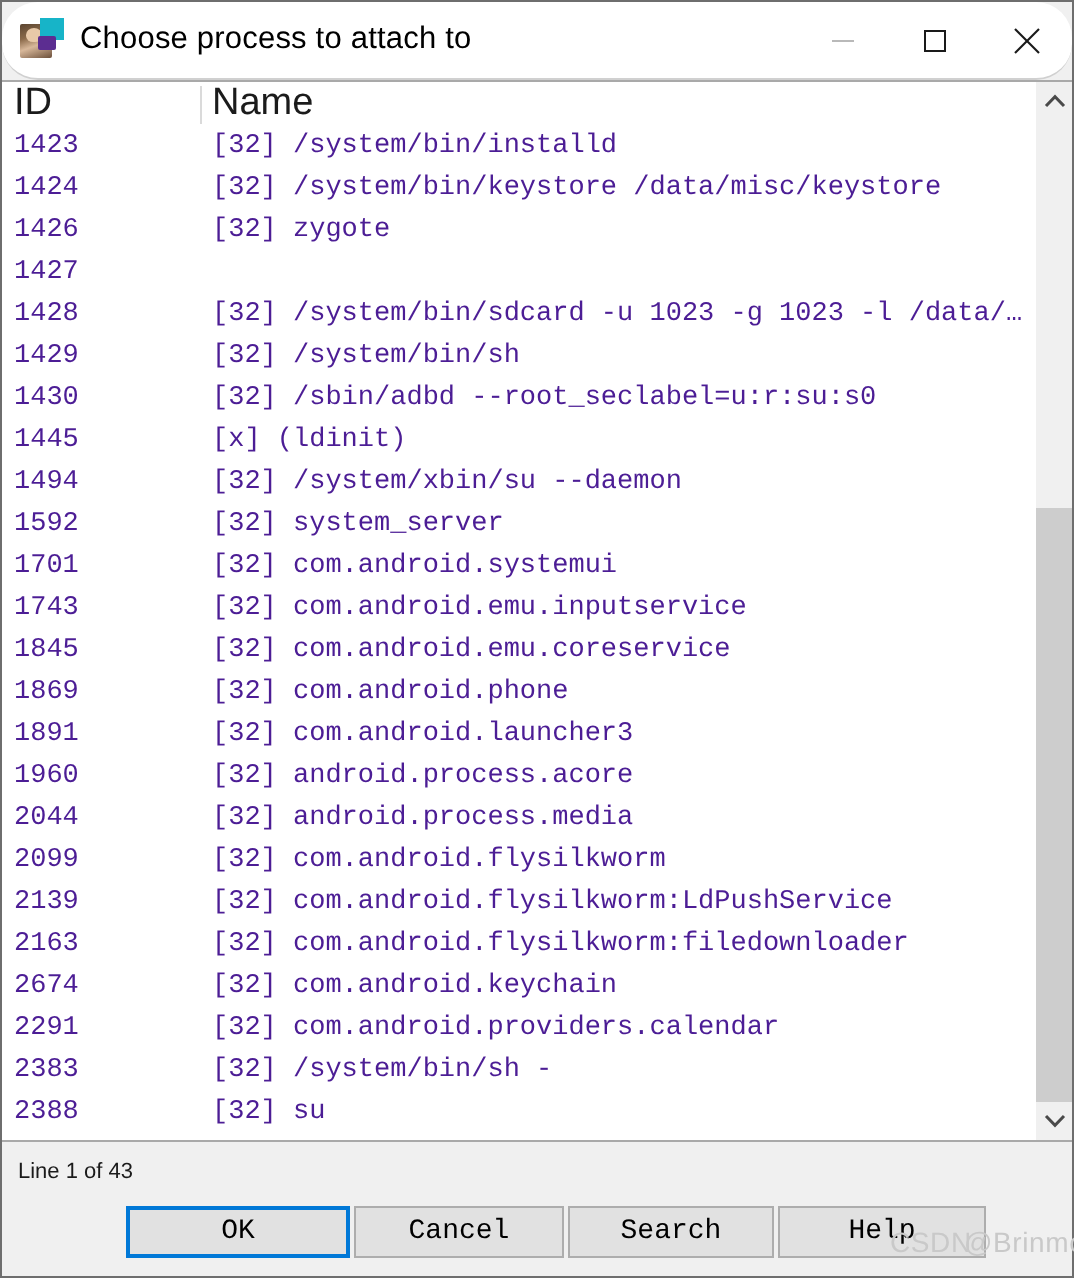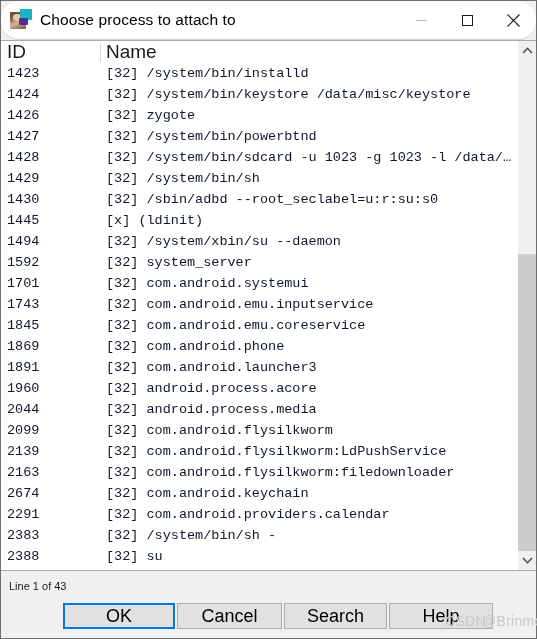--- a/index.html
+++ b/index.html
@@ -154,21 +154,21 @@
     left: 99px;
     top: 2px;
     bottom: 1px;
     width: 1px;
     background: #dadada;
   }
 
   .rows {
     font-family: "Liberation Mono", monospace;
     font-size: 13.5px;
-    color: #0f172a;
+    color: #4c1d95;
   }
   .row {
     height: 21px;
     display: flex;
     align-items: center;
     white-space: nowrap;
   }
   .row .cell-id {
     width: 99px;
     padding-left: 6px;
@@ -236,22 +236,22 @@
     display: flex;
     align-items: center;
   }
   .btn {
     position: absolute;
     top: 3px;
     height: 26px;
     background: #e1e1e1;
     border: 1px solid #adadad;
     box-sizing: border-box;
-    font-family: Liberation Sans, sans-serif;
-    font-size: 18px;
+    font-family: Liberation Mono, monospace;
+    font-size: 14px;
     color: #000000;
     display: flex;
     align-items: center;
     justify-content: center;
     padding: 0;
   }
   .btn.focused {
     border: 2px solid #0078d7;
   }
 
@@ -308,21 +308,20 @@
           <div class="row">
             <div class="cell-id">1424</div>
             <div class="cell-name">[32] /system/bin/keystore /data/misc/keystore</div>
           </div>
           <div class="row">
             <div class="cell-id">1426</div>
             <div class="cell-name">[32] zygote</div>
           </div>
           <div class="row">
             <div class="cell-id">1427</div>
-            <div class="cell-name">[32] /system/bin/powerbtnd</div>
           </div>
           <div class="row">
             <div class="cell-id">1428</div>
             <div class="cell-name">[32] /system/bin/sdcard -u 1023 -g 1023 -l /data/…</div>
           </div>
           <div class="row">
             <div class="cell-id">1429</div>
             <div class="cell-name">[32] /system/bin/sh</div>
           </div>
           <div class="row">

